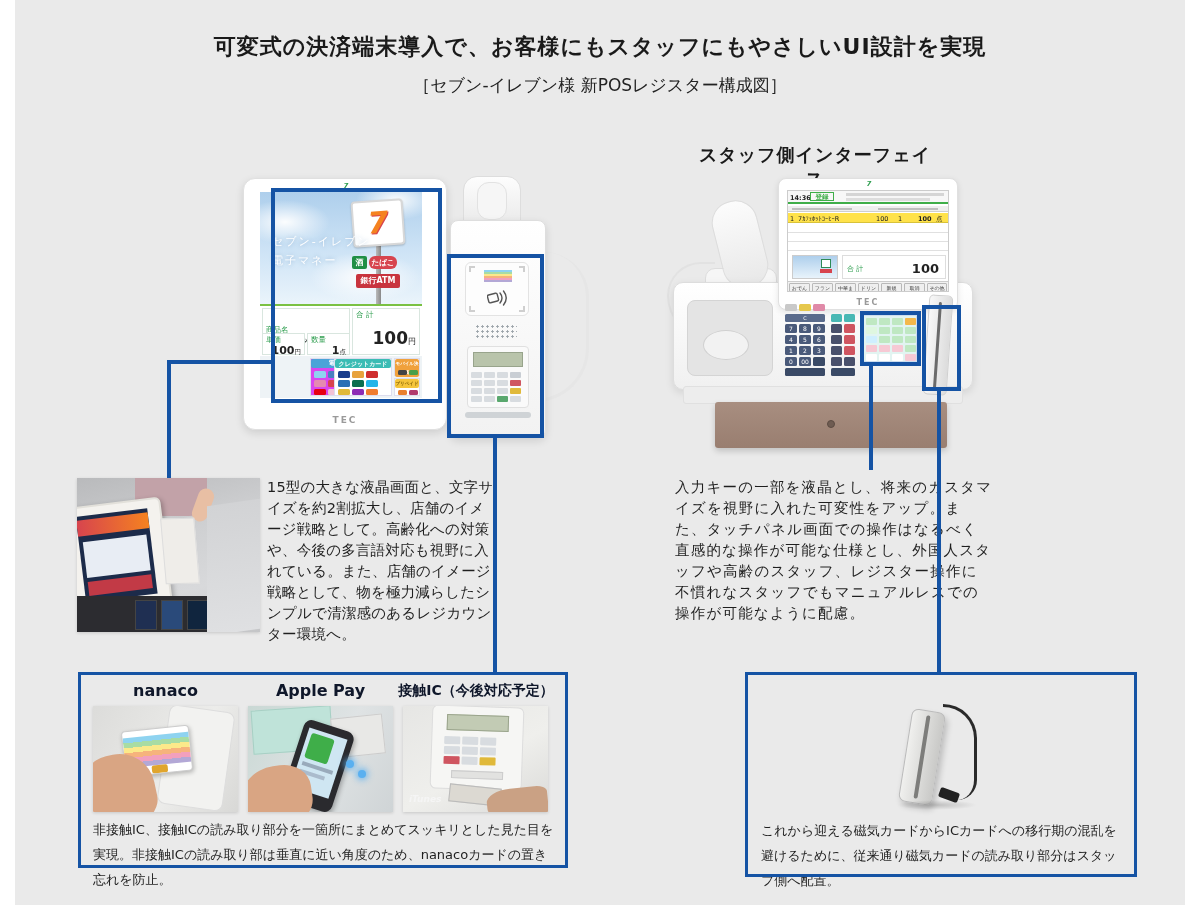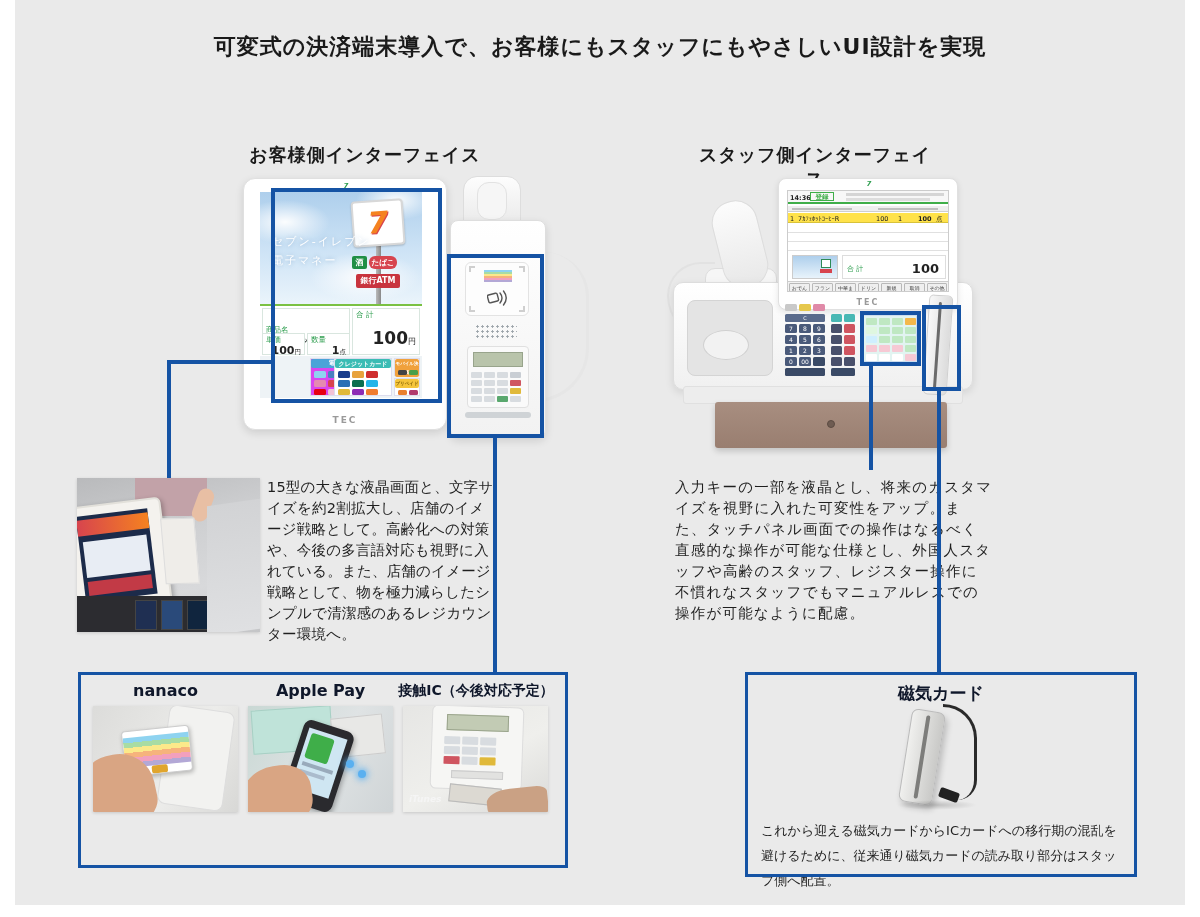--- a/index.html
+++ b/index.html
@@ -78,22 +78,22 @@
 
   .itunes { position:absolute; left:6px; bottom:8px; color:#f5f5f5; font-size:9px; font-weight:bold; font-style:italic; }
 </style>
 </head>
 <body>
 
 <div class="page">
   <div class="panel">
 
     <div class="abs title">可変式の決済端末導入で、お客様にもスタッフにもやさしいUI設計を実現</div>
-
-    <div class="abs sec-head" style="left:225px;top:143px;width:250px;">お客様側インターフェイス</div>
+    <div class="abs subtitle">［セブン-イレブン様 新POSレジスター構成図］</div>
+
     <div class="abs sec-head" style="left:675px;top:143px;width:250px;">スタッフ側インターフェイス</div>
 
     <div class="abs cust-bezel">
       <div style="position:absolute;left:96px;top:3px;width:12px;height:8px;font-size:7px;color:#2e9e4f;font-weight:bold;font-style:italic;text-align:center;">7</div>
       <div class="brand" style="position:absolute;left:0;bottom:4px;width:100%;text-align:center;font-size:9px;">TEC</div>
     </div>
 
     <div class="abs cust-screen">
 
       <div class="sky">
@@ -398,23 +398,23 @@
         <div style="position:absolute;left:12px;top:50px;width:16px;height:8px;background:#cf5560;border-radius:1px;"></div>
         <div style="position:absolute;left:30px;top:50px;width:16px;height:8px;background:#d8dce0;border-radius:1px;"></div>
         <div style="position:absolute;left:48px;top:50px;width:16px;height:8px;background:#e0b93a;border-radius:1px;"></div>
         <div style="position:absolute;left:20px;top:64px;width:52px;height:8px;background:#e2e2e0;border:1px solid #ccc;"></div>
       </div>
       <div style="position:absolute;left:46px;top:80px;width:52px;height:18px;background:#dcd9d2;border:1px solid #bbb;transform:rotate(6deg);"></div>
       <div style="position:absolute;left:84px;top:82px;width:61px;height:30px;background:#caa184;border-radius:40% 20% 20% 40%;transform:rotate(-6deg);"></div>
       <span class="itunes">iTunes</span>
     </div>
 
+    <div class="abs cap" style="left:78px;top:817px;width:464px;">非接触IC、接触ICの読み取り部分を一箇所にまとめてスッキリとした見た目を実現。非接触ICの読み取り部は垂直に近い角度のため、nanacoカードの置き忘れを防止。</div>
 
     <div class="abs big-box" style="left:730px;top:672px;width:392px;height:205px;"></div>
-    <div class="abs box-label" style="left:730px;top:682px;width:392px;font-size:17px;">磁気カード</div>
     <div class="abs" style="left:860px;top:704px;width:160px;height:108px;">
       <div style="position:absolute;left:68px;top:0px;width:34px;height:96px;border:3px solid #2a2a2a;border-left:none;border-bottom:none;border-top-right-radius:34px;border-bottom-right-radius:20px;"></div>
       <div style="position:absolute;left:64px;top:86px;width:20px;height:10px;background:#222;border-radius:2px;transform:rotate(20deg);"></div>
       <div style="position:absolute;left:30px;top:6px;width:34px;height:94px;background:linear-gradient(90deg,#f0f0ee,#c9c9c7);border:1px solid #bbb;border-radius:7px;transform:rotate(9deg);box-shadow:3px 4px 6px rgba(0,0,0,.2);">
         <div style="position:absolute;left:14px;top:4px;width:4px;height:84px;background:#7d7d7b;border-radius:2px;"></div>
       </div>
       <div style="position:absolute;left:22px;top:96px;width:80px;height:10px;background:radial-gradient(closest-side,rgba(0,0,0,.18),rgba(0,0,0,0));border-radius:50%;"></div>
     </div>
     <div class="abs cap" style="left:746px;top:818px;width:362px;">これから迎える磁気カードからICカードへの移行期の混乱を避けるために、従来通り磁気カードの読み取り部分はスタッフ側へ配置。</div>
 

